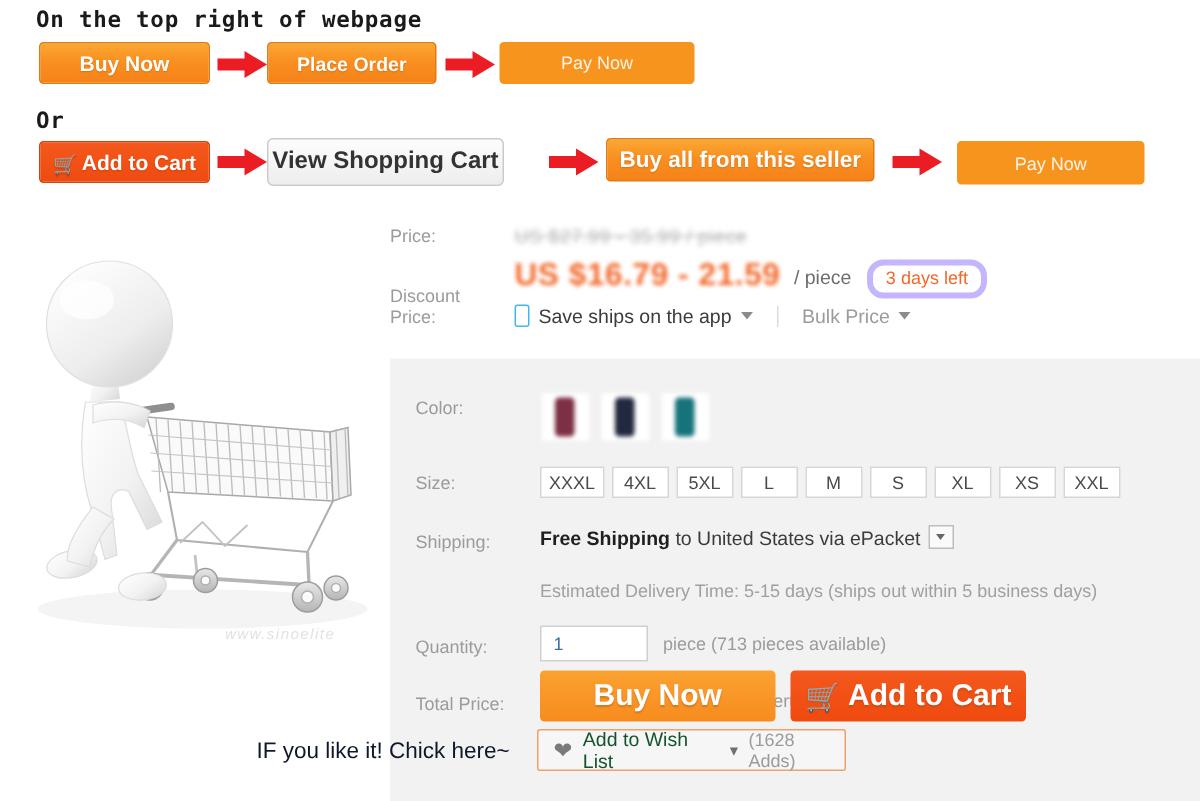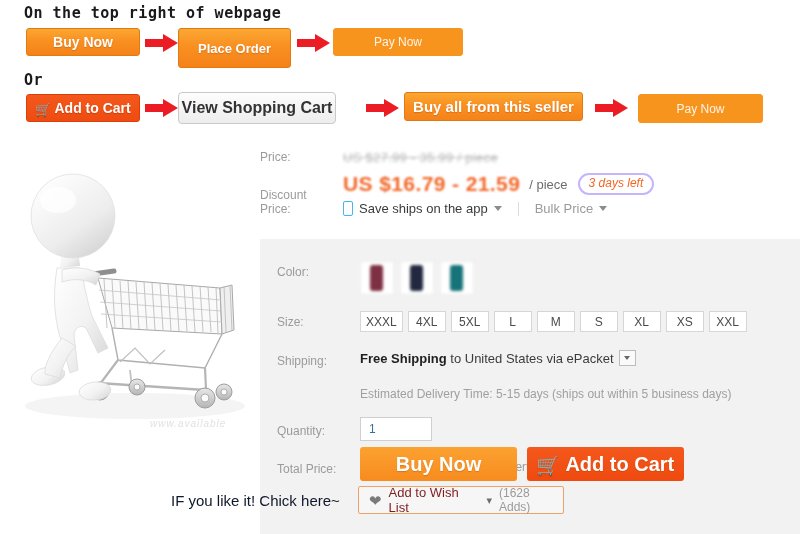--- a/index.html
+++ b/index.html
@@ -61,21 +61,21 @@
   .btn-grey {
     background: linear-gradient(to bottom, #fdfdfd 0%, #ededed 100%);
     border: 1px solid #c9c9c9;
     color: #333;
     font-weight: bold;
     border-radius: 4px;
   }
 
   
   #btn-buy-now-1    { left: 26px;  top: 28px;  width: 114px; height: 28px; font-size: 14px; }
-  #btn-place-order  { left: 178px; top: 28px;  width: 113px; height: 40px; font-size: 13px; }
+  #btn-place-order  { left: 178px; top: 28px;  width: 113px; height: 28px; font-size: 13px; }
   #btn-pay-now-1    { left: 333px; top: 28px;  width: 130px; height: 28px; font-size: 12px; }
   
   #btn-add-cart-1   { left: 26px;  top: 94px;  width: 114px; height: 28px; font-size: 14px; }
   #btn-view-cart    { left: 178px; top: 92px;  width: 158px; height: 32px; font-size: 16px; }
   #btn-buy-all      { left: 404px; top: 92px;  width: 179px; height: 29px; font-size: 15px; }
   #btn-pay-now-2    { left: 638px; top: 94px;  width: 125px; height: 29px; font-size: 12px; }
 
   .cart-glyph {
     display: inline-block;
     margin-right: 3px;
@@ -163,28 +163,27 @@
   }
   .per-piece {
     color: #6d6d6d;
     font-size: 13px;
     margin-left: 9px;
     line-height: 24px;
   }
   #days-left {
     display: inline-block;
     margin-left: 10px;
-    border: 2px solid #c4b5fd;
+    border: 4px solid #c4b5fd;
     border-radius: 11px;
     color: #f2682a;
     font-size: 12px;
     padding: 2px 9px 3px;
     line-height: 13px;
     vertical-align: 3px;
-    font-style: italic;
   }
   #app-line {
     margin-top: 4px;
     display: flex;
     align-items: center;
     font-size: 13px;
     color: #3b3b3b;
   }
   .phone-icon {
     display: inline-block;
@@ -350,21 +349,21 @@
     align-items: center;
     padding-left: 10px;
     box-sizing: border-box;
   }
   .heart {
     color: #7a7a7a;
     font-size: 15px;
     margin-right: 7px;
     line-height: 1;
   }
-  #wish-label { font-size: 13px; color: #7f1d1d; }
+  #wish-label { font-size: 13px; color: #14532d; }
   .chev {
     display: inline-block;
     margin: 0 7px 0 5px;
     color: #6f6f6f;
     font-size: 11px;
   }
   #wish-count { font-size: 12px; color: #9b9b9b; }
 </style>
 </head>
 <body>
@@ -506,21 +505,21 @@
 
     <ellipse cx="48" cy="238" rx="17" ry="9" fill="url(#bodyG)" stroke="#dcdcdc" stroke-width="0.8" transform="rotate(-12 48 238)"></ellipse>
     <ellipse cx="95" cy="253" rx="16" ry="9" fill="url(#bodyG)" stroke="#dcdcdc" stroke-width="0.8" transform="rotate(-6 95 253)"></ellipse>
     <path d="M62 200 C50 215 44 228 45 236 L60 240 C62 228 68 216 76 208 Z" fill="url(#bodyG)" stroke="#dcdcdc" stroke-width="0.8"></path>
 
     <path d="M62 112 L78 110 L80 128 L60 130 Z" fill="url(#bodyG)"></path>
 
     <circle cx="73" cy="78" r="42" fill="url(#headG)" stroke="#e0e0e0" stroke-width="0.8"></circle>
     <ellipse cx="58" cy="62" rx="18" ry="13" fill="#ffffff" opacity="0.75"></ellipse>
   </svg>
-  <div id="figure-watermark">www.available</div>
+  <div id="figure-watermark">www.sinoelite</div>
 </div>
 
 <div id="price-block">
 
   <div class="row">
     <div class="row-label">Price:</div>
     <div id="price-old">US $27.99 - 35.99 / piece</div>
   </div>
 
   <div class="row" id="discount-row">
@@ -584,20 +583,21 @@
       <div class="ship-main">
         <span class="ship-free">Free Shipping</span><span> to United States via ePacket</span><span class="select-caret"></span>
       </div>
       <div class="ship-sub">Estimated Delivery Time: 5-15 days (ships out within 5 business days)</div>
     </div>
   </div>
 
   <div class="prop-row" id="qty-row">
     <div class="prop-label">Quantity:</div>
     <input id="qty-input" type="text" value="1" style="">
+    <span id="qty-note">piece (713 pieces available)</span>
   </div>
 
   <div class="prop-row" id="total-row">
     <div class="prop-label">Total Price:</div>
     <div id="total-value">Depends on the product properties you select</div>
   </div>
 </div>
 
 <div id="cta-row">
   <div class="cta" id="cta-buy-now">

